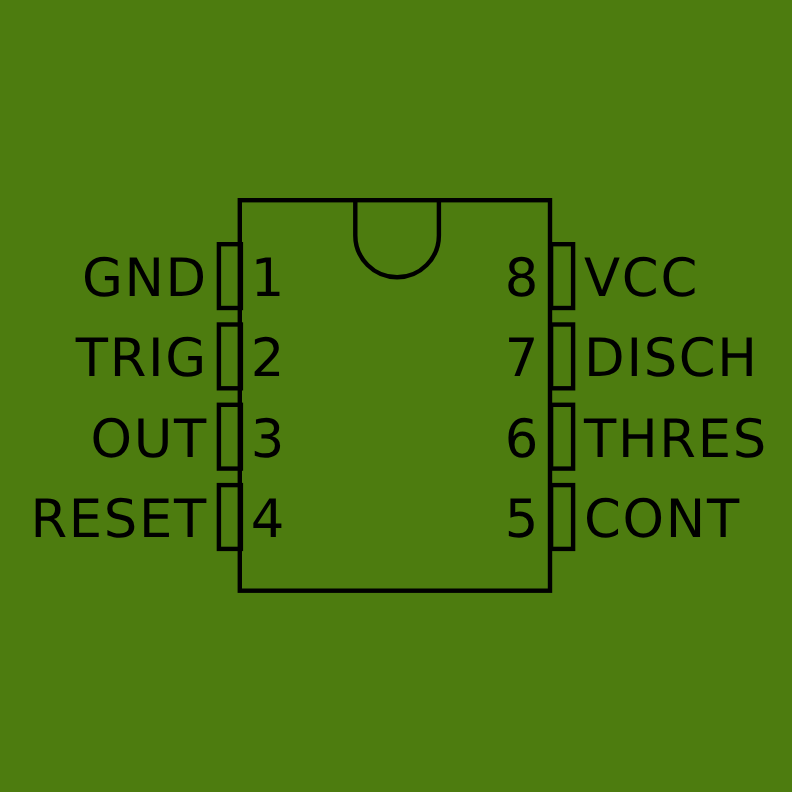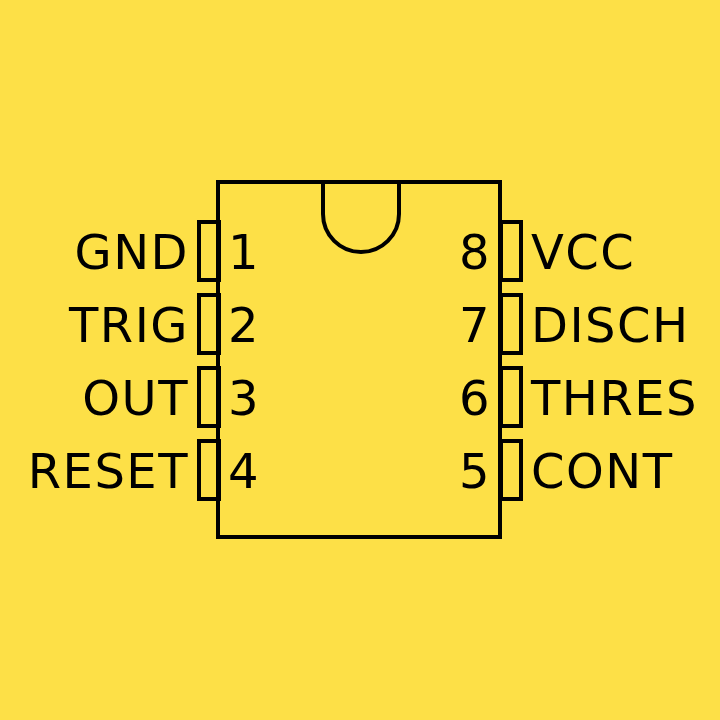--- a/index.html
+++ b/index.html
@@ -4,21 +4,21 @@
 <style>
   html, body {
     margin: 0;
     padding: 0;
     background: #ffffff;
   }
   .canvas {
     position: relative;
     width: 720px;
     height: 720px;
-    background: #fde047;
+    background: #4d7c0f;
     overflow: hidden;
   }
   svg.diagram {
     position: absolute;
     left: 0;
     top: 0;
     width: 720px;
     height: 720px;
   }
   svg.diagram text {

